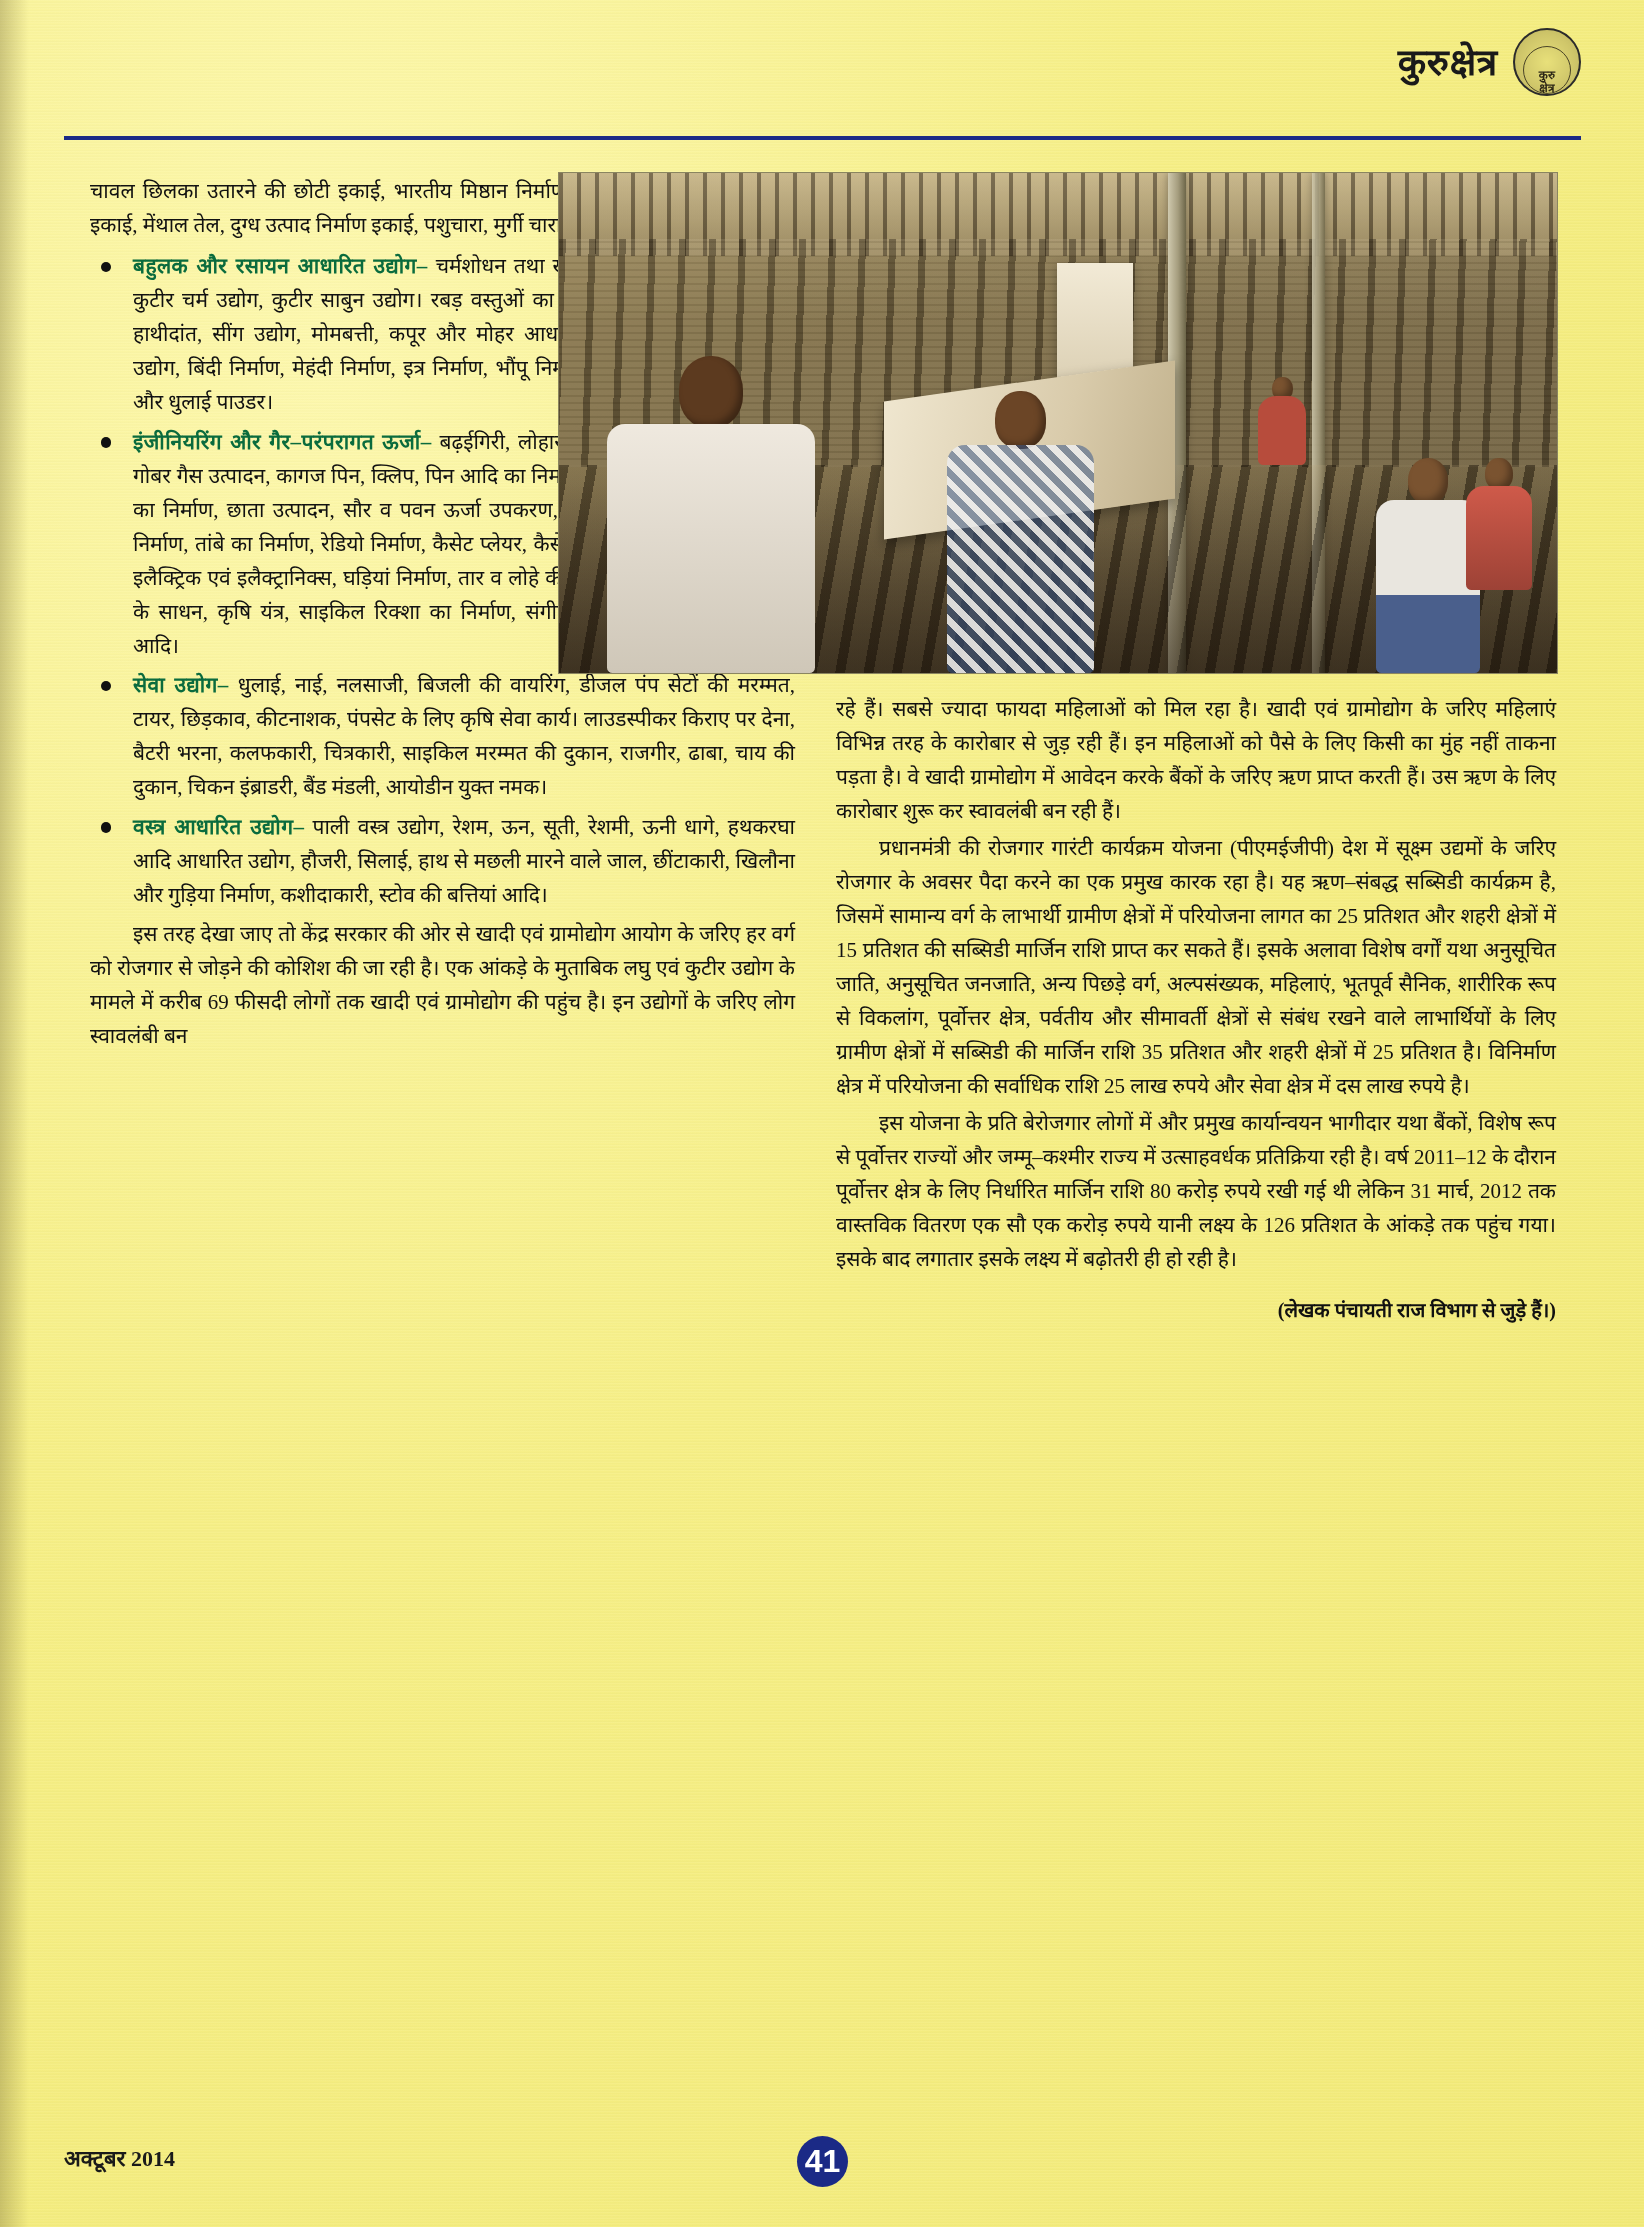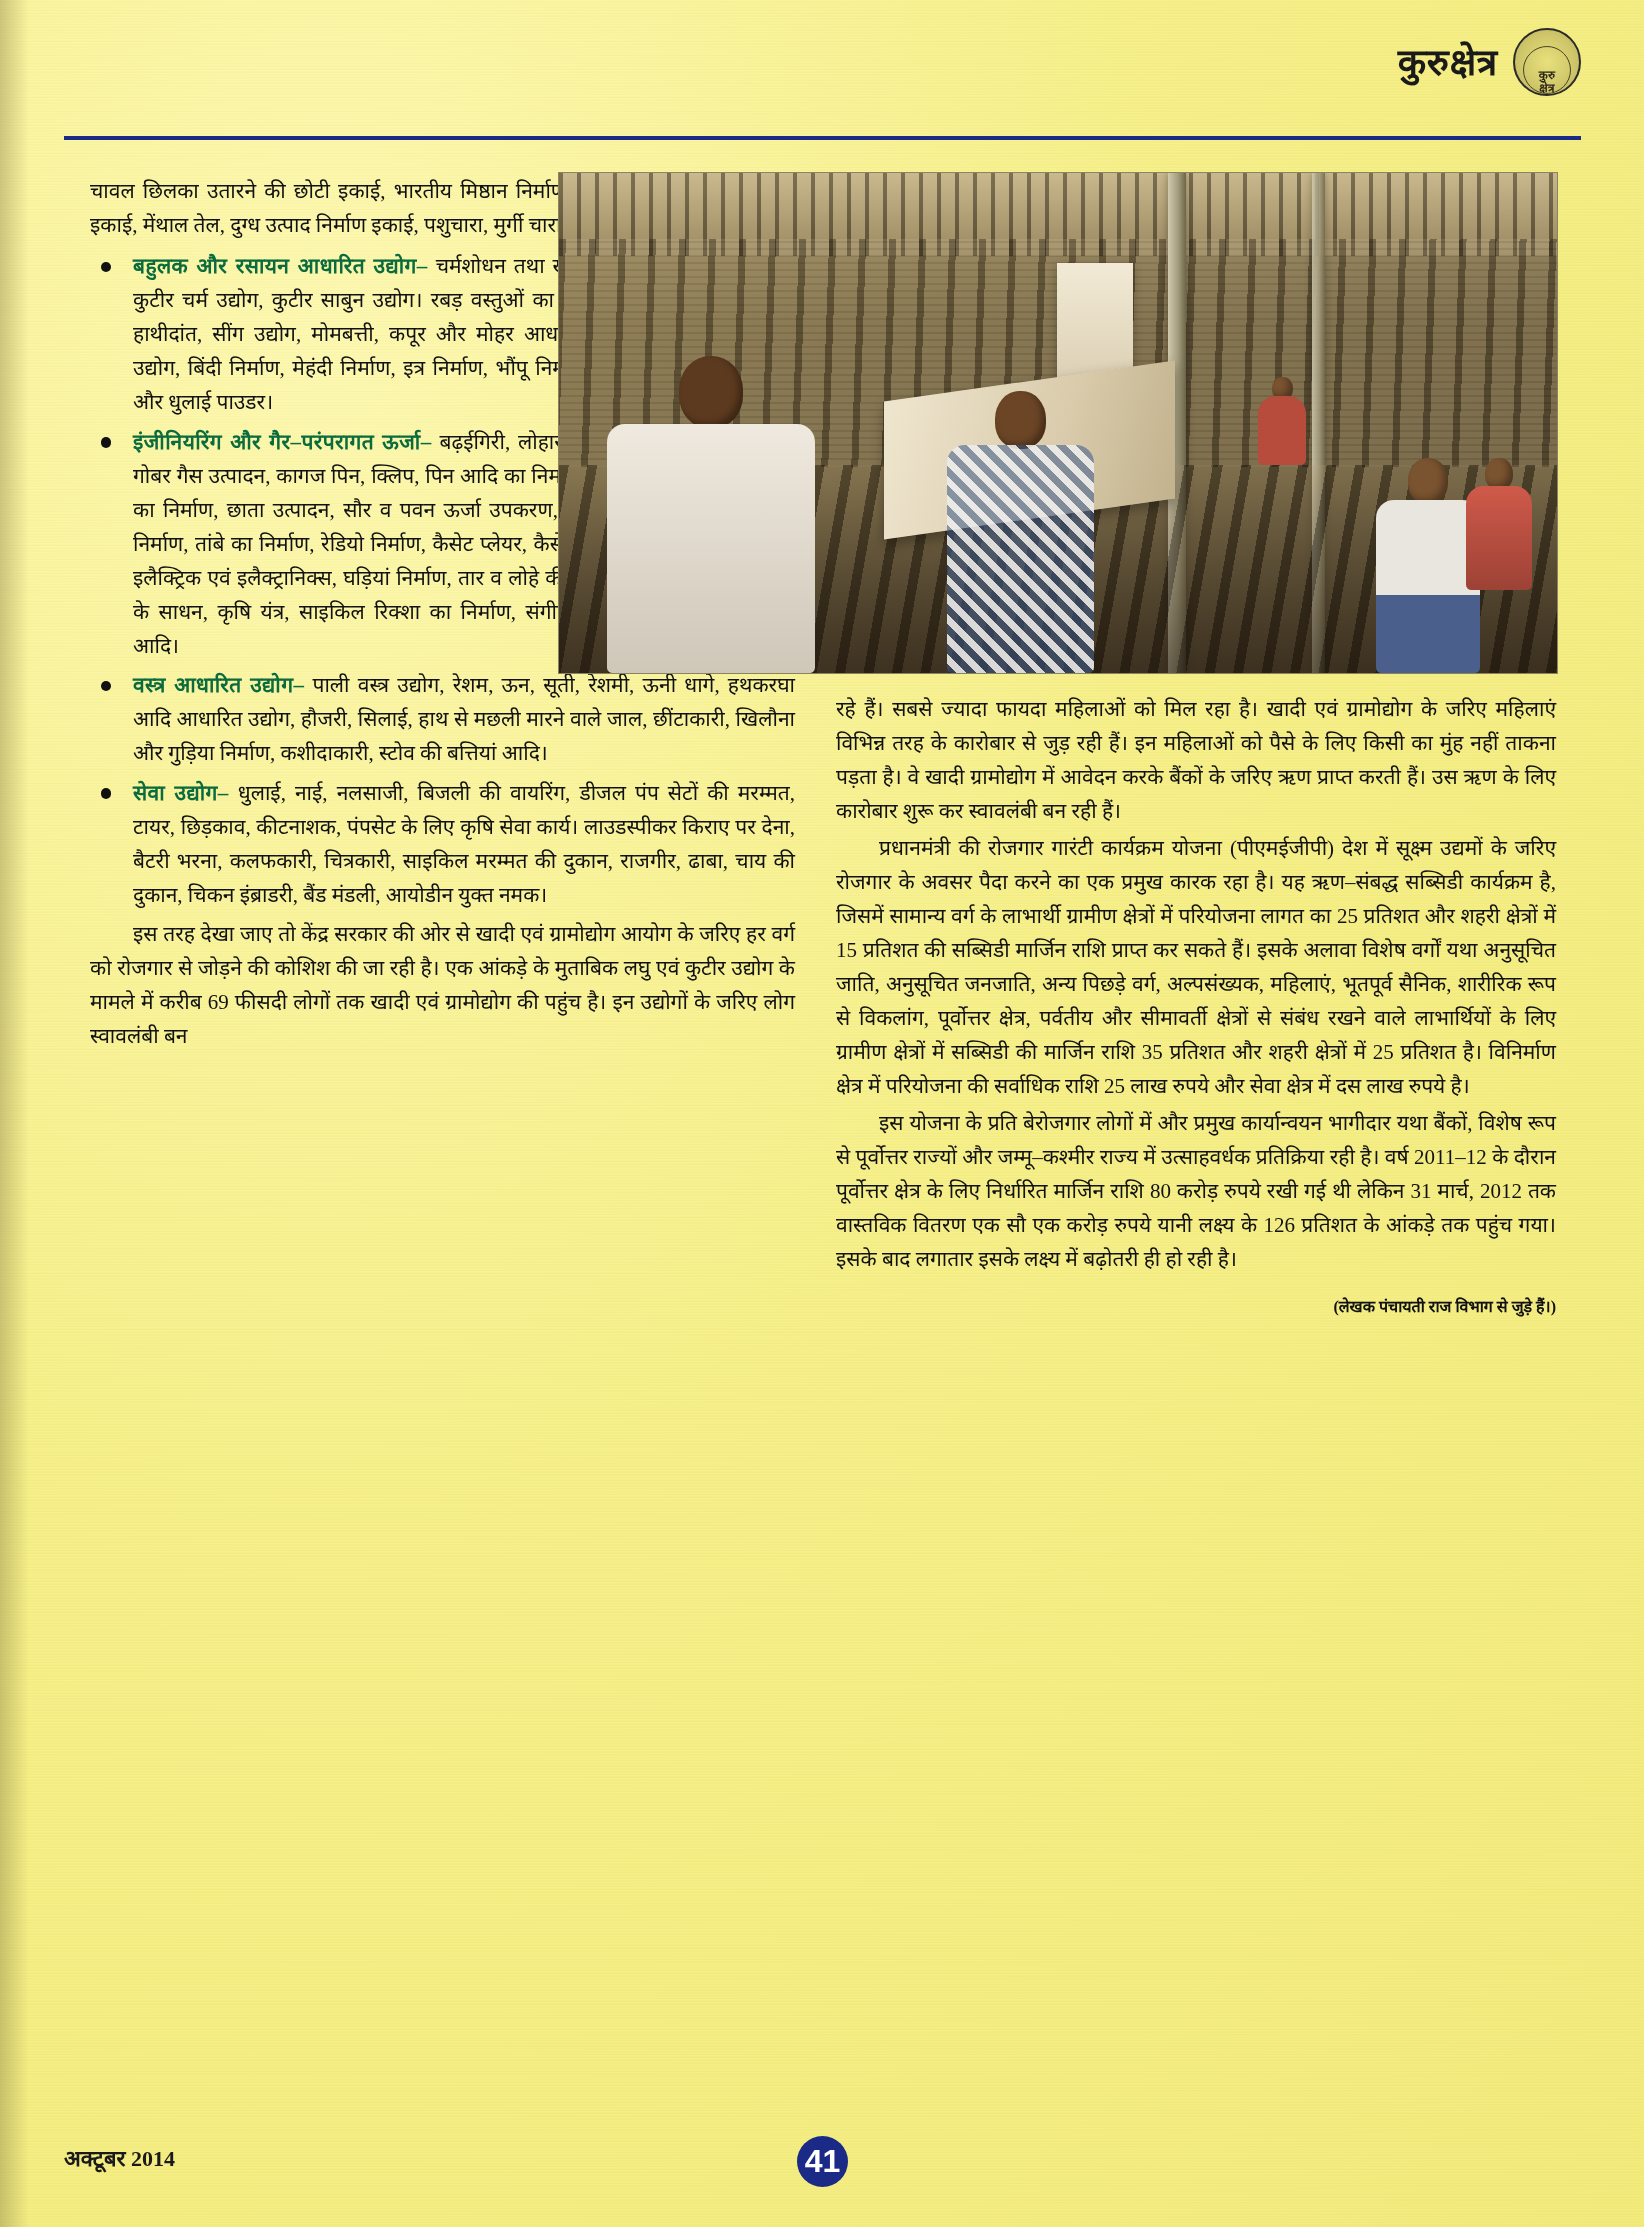--- a/index.html
+++ b/index.html
@@ -250,21 +250,21 @@
   .subhead {
     color: #0a6b3d;
     font-weight: bold;
     font-size: 22px;
     margin: 12.5px 0 7px 0;
     letter-spacing: 0.3px;
   }
   .byline {
     text-align: right;
     font-weight: bold;
-    font-size: 16px;
+    font-size: 20px;
     margin-top: 18px;
   }
 
   
   .footer-left {
     position: absolute;
     left: 64px;
     bottom: 55px;
     font-size: 22px;
     font-weight: bold;
@@ -346,24 +346,24 @@
       <p>चावल छिलका उतारने की छोटी इकाई, भारतीय मिष्ठान निर्माण, भारतीय रसवंती गन्ना रसपान इकाई, मेंथाल तेल, दुग्ध उत्पाद निर्माण इकाई, पशुचारा, मुर्गी चारा निर्माण।</p>
 
       <ul class="blist">
         <li>
           <span class="lead">बहुलक और रसायन आधारित उद्योग–</span><span> चर्मशोधन तथा खाल व त्वचा से संबंधित उद्योग, कुटीर चर्म उद्योग, कुटीर साबुन उद्योग। रबड़ वस्तुओं का निर्माण। रैक्सीन के बने उत्पाद, हाथीदांत, सींग उद्योग, मोमबत्ती, कपूर और मोहर आधारित उद्योग, प्लास्टिक पैकेजिंग उद्योग, बिंदी निर्माण, मेहंदी निर्माण, इत्र निर्माण, भौंपू निर्माण, केश तेल निर्माण, डिटरजेंट और धुलाई पाउडर।</span>
         </li>
         <li>
           <span class="lead">इंजीनियरिंग और गैर–परंपरागत ऊर्जा–</span><span> बढ़ईगिरी, लोहारी, अल्युमिनियम के घरेलू बर्तन, गोबर गैस उत्पादन, कागज पिन, क्लिप, पिन आदि का निर्माण, सजावटी बल्बों, ग्लास आदि का निर्माण, छाता उत्पादन, सौर व पवन ऊर्जा उपकरण, हस्तनिर्मित पीतल के बर्तन का निर्माण, तांबे का निर्माण, रेडियो निर्माण, कैसेट प्लेयर, कैसेट रिकार्डर, स्टेपलाइजर निर्माण, इलैक्ट्रिक एवं इलैक्ट्रानिक्स, घड़ियां निर्माण, तार व लोहे की झझरी, ग्रिल, ग्रामीण यातायात के साधन, कृषि यंत्र, साइकिल रिक्शा का निर्माण, संगीत के साजो–सामान का निर्माण आदि।</span>
         </li>
         <li>
-          <span class="lead">वस्त्र आधारित उद्योग–</span><span> पाली वस्त्र उद्योग, रेशम, ऊन, सूती, रेशमी, ऊनी धागे, हथकरघा आदि आधारित उद्योग, हौजरी, सिलाई, हाथ से मछली मारने वाले जाल, छींटाकारी, खिलौना और गुड़िया निर्माण, कशीदाकारी, स्टोव की बत्तियां आदि।</span>
+          <span class="lead">सेवा उद्योग–</span><span> धुलाई, नाई, नलसाजी, बिजली की वायरिंग, डीजल पंप सेटों की मरम्मत, टायर, छिड़काव, कीटनाशक, पंपसेट के लिए कृषि सेवा कार्य। लाउडस्पीकर किराए पर देना, बैटरी भरना, कलफकारी, चित्रकारी, साइकिल मरम्मत की दुकान, राजगीर, ढाबा, चाय की दुकान, चिकन इंब्राडरी, बैंड मंडली, आयोडीन युक्त नमक।</span>
         </li>
         <li>
-          <span class="lead">सेवा उद्योग–</span><span> धुलाई, नाई, नलसाजी, बिजली की वायरिंग, डीजल पंप सेटों की मरम्मत, टायर, छिड़काव, कीटनाशक, पंपसेट के लिए कृषि सेवा कार्य। लाउडस्पीकर किराए पर देना, बैटरी भरना, कलफकारी, चित्रकारी, साइकिल मरम्मत की दुकान, राजगीर, ढाबा, चाय की दुकान, चिकन इंब्राडरी, बैंड मंडली, आयोडीन युक्त नमक।</span>
+          <span class="lead">वस्त्र आधारित उद्योग–</span><span> पाली वस्त्र उद्योग, रेशम, ऊन, सूती, रेशमी, ऊनी धागे, हथकरघा आदि आधारित उद्योग, हौजरी, सिलाई, हाथ से मछली मारने वाले जाल, छींटाकारी, खिलौना और गुड़िया निर्माण, कशीदाकारी, स्टोव की बत्तियां आदि।</span>
         </li>
       </ul>
 
       <p class="indent">इस तरह देखा जाए तो केंद्र सरकार की ओर से खादी एवं ग्रामोद्योग आयोग के जरिए हर वर्ग को रोजगार से जोड़ने की कोशिश की जा रही है। एक आंकड़े के मुताबिक लघु एवं कुटीर उद्योग के मामले में करीब 69 फीसदी लोगों तक खादी एवं ग्रामोद्योग की पहुंच है। इन उद्योगों के जरिए लोग स्वावलंबी बन</p>
     </div>
 
     <div class="col col-right" style="top:692px;">
       <p>रहे हैं। सबसे ज्यादा फायदा महिलाओं को मिल रहा है। खादी एवं ग्रामोद्योग के जरिए महिलाएं विभिन्न तरह के कारोबार से जुड़ रही हैं। इन महिलाओं को पैसे के लिए किसी का मुंह नहीं ताकना पड़ता है। वे खादी ग्रामोद्योग में आवेदन करके बैंकों के जरिए ऋण प्राप्त करती हैं। उस ऋण के लिए कारोबार शुरू कर स्वावलंबी बन रही हैं।</p>
       <p class="indent">प्रधानमंत्री की रोजगार गारंटी कार्यक्रम योजना (पीएमईजीपी) देश में सूक्ष्म उद्यमों के जरिए रोजगार के अवसर पैदा करने का एक प्रमुख कारक रहा है। यह ऋण–संबद्ध सब्सिडी कार्यक्रम है, जिसमें सामान्य वर्ग के लाभार्थी ग्रामीण क्षेत्रों में परियोजना लागत का 25 प्रतिशत और शहरी क्षेत्रों में 15 प्रतिशत की सब्सिडी मार्जिन राशि प्राप्त कर सकते हैं। इसके अलावा विशेष वर्गों यथा अनुसूचित जाति, अनुसूचित जनजाति, अन्य पिछड़े वर्ग, अल्पसंख्यक, महिलाएं, भूतपूर्व सैनिक, शारीरिक रूप से विकलांग, पूर्वोत्तर क्षेत्र, पर्वतीय और सीमावर्ती क्षेत्रों से संबंध रखने वाले लाभार्थियों के लिए ग्रामीण क्षेत्रों में सब्सिडी की मार्जिन राशि 35 प्रतिशत और शहरी क्षेत्रों में 25 प्रतिशत है। विनिर्माण क्षेत्र में परियोजना की सर्वाधिक राशि 25 लाख रुपये और सेवा क्षेत्र में दस लाख रुपये है।</p>
       <p class="indent">इस योजना के प्रति बेरोजगार लोगों में और प्रमुख कार्यान्वयन भागीदार यथा बैंकों, विशेष रूप से पूर्वोत्तर राज्यों और जम्मू–कश्मीर राज्य में उत्साहवर्धक प्रतिक्रिया रही है। वर्ष 2011–12 के दौरान पूर्वोत्तर क्षेत्र के लिए निर्धारित मार्जिन राशि 80 करोड़ रुपये रखी गई थी लेकिन 31 मार्च, 2012 तक वास्तविक वितरण एक सौ एक करोड़ रुपये यानी लक्ष्य के 126 प्रतिशत के आंकड़े तक पहुंच गया। इसके बाद लगातार इसके लक्ष्य में बढ़ोतरी ही हो रही है।</p>

